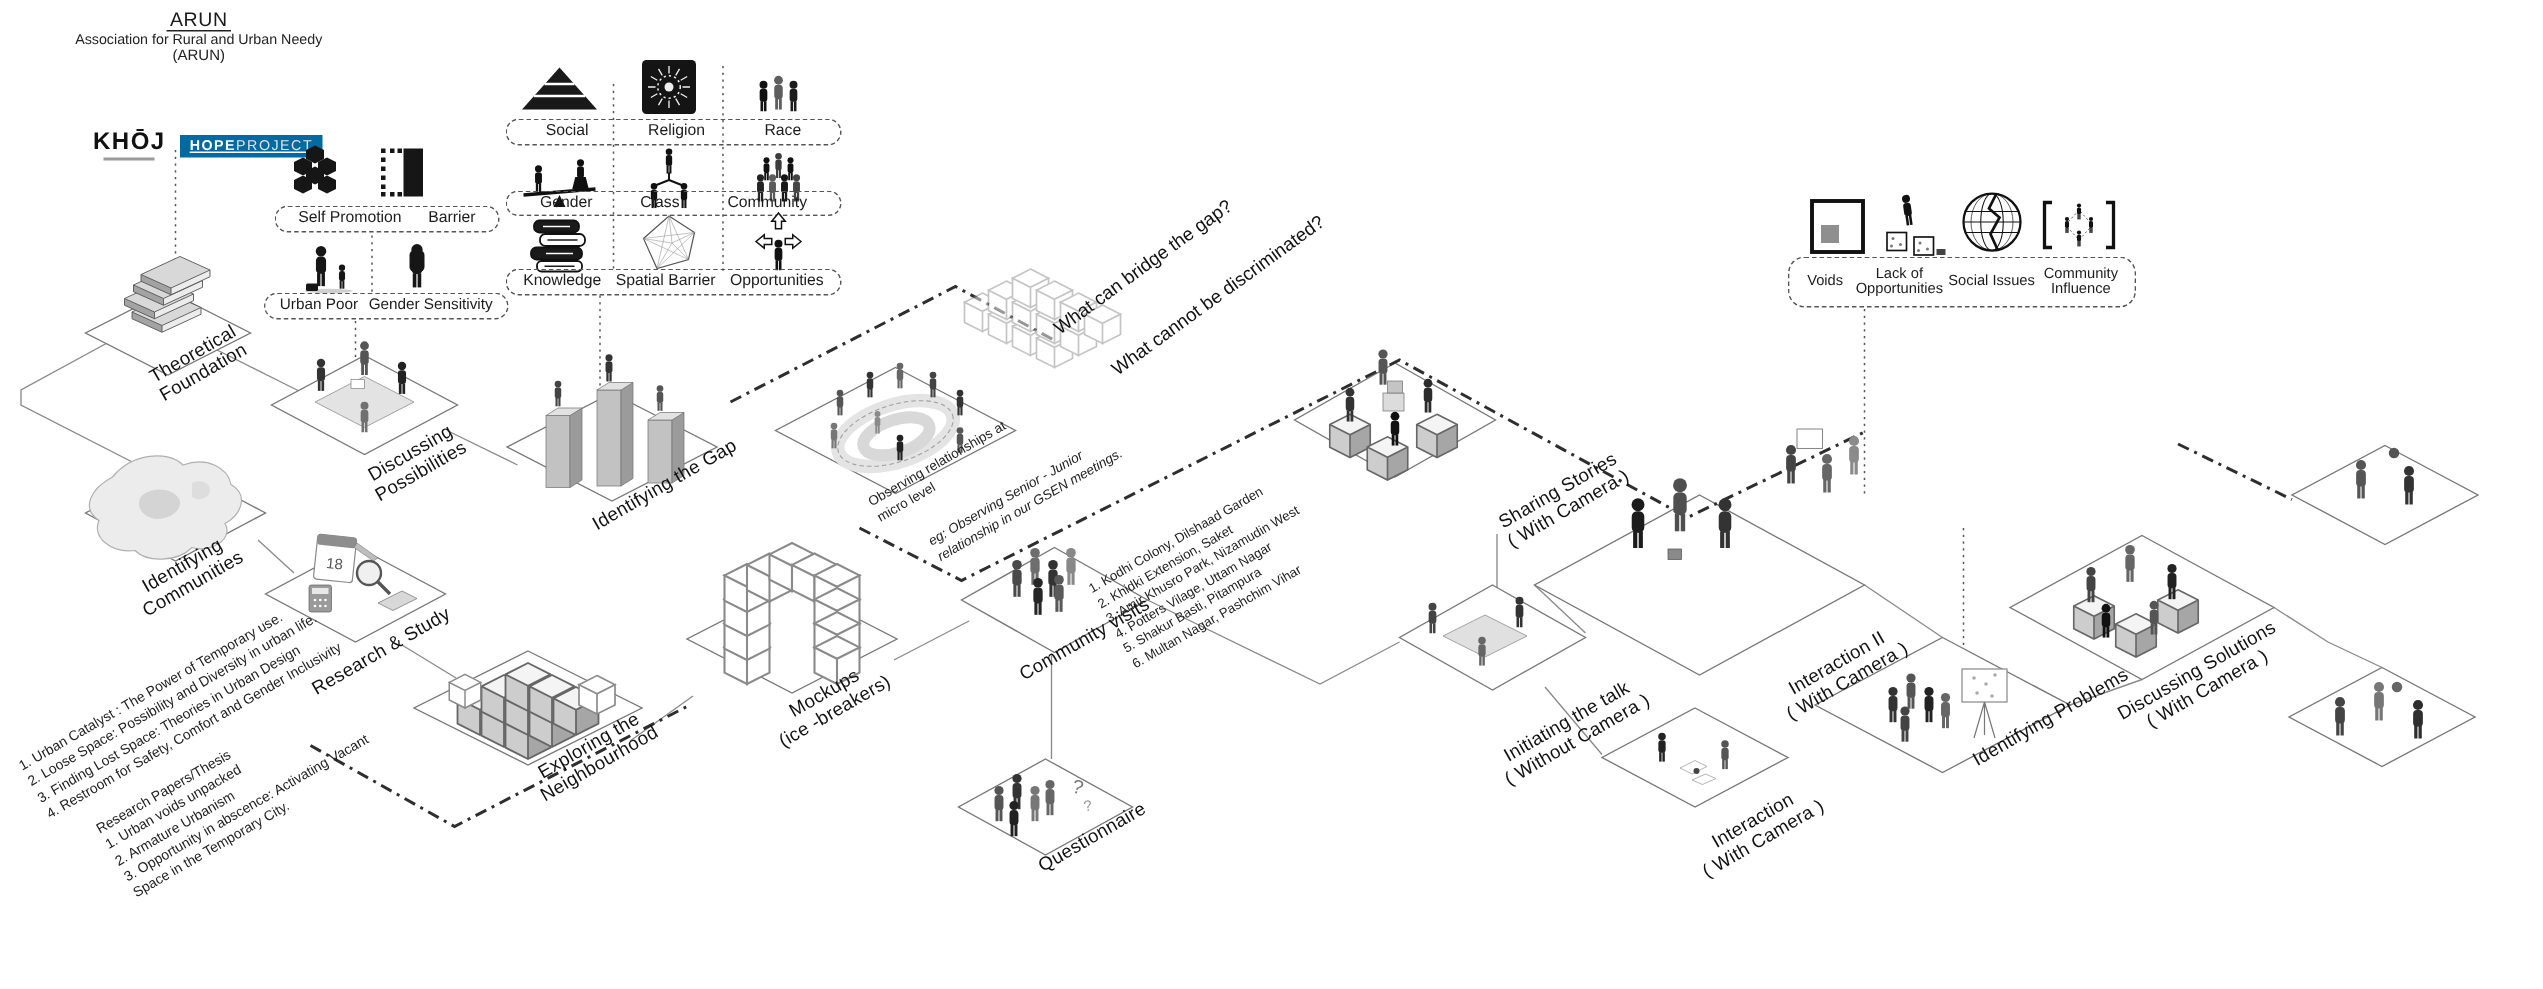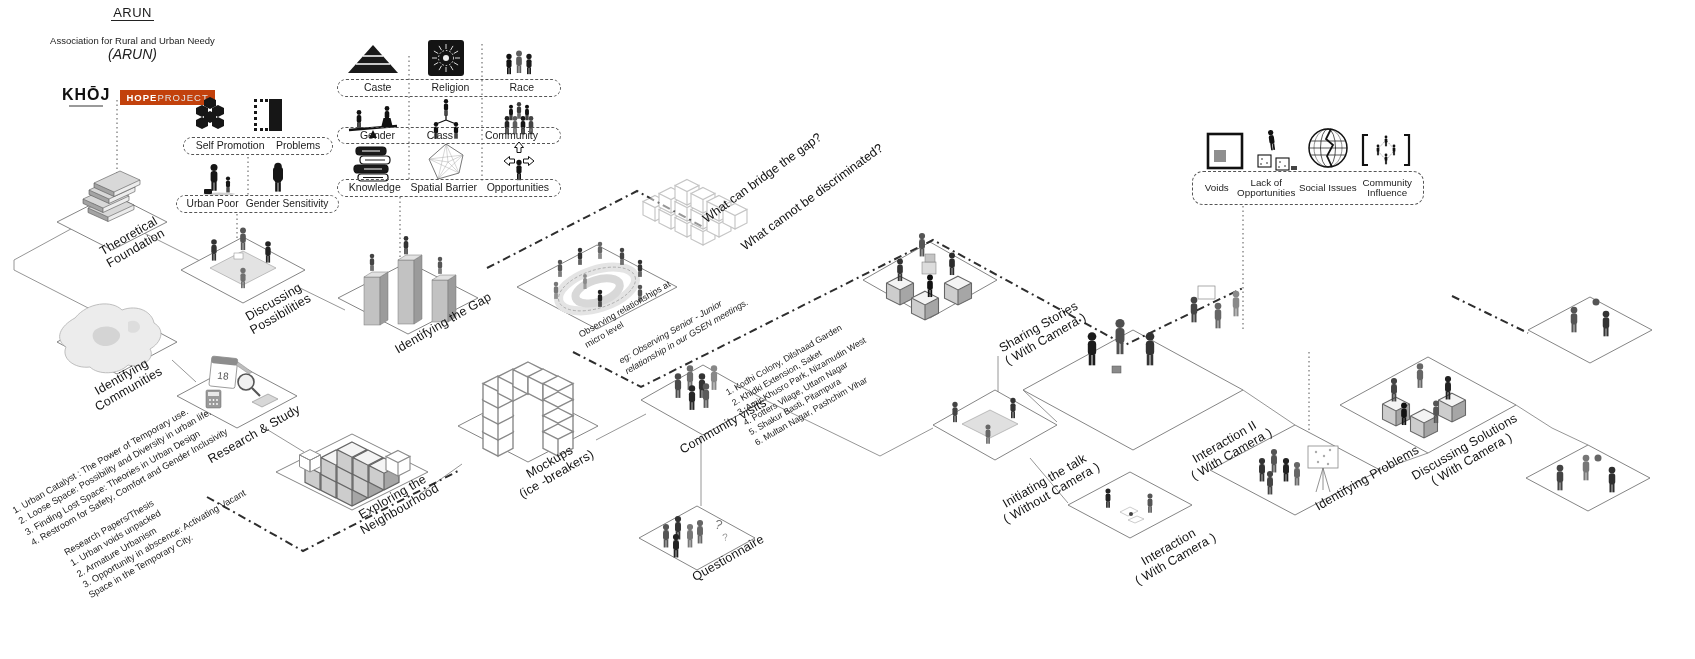--- a/index.html
+++ b/index.html
@@ -13,28 +13,28 @@
           color:#111;letter-spacing:.2px;}
   .note{position:absolute;transform:translate(-50%,-50%) rotate(-30deg);
         font-size:9px;line-height:1.32;white-space:pre-line;color:#222;}
   .note.it{font-style:italic;}
   .q{position:absolute;transform:translate(-50%,-50%) rotate(-36deg);
      font-size:12.5px;color:#111;white-space:nowrap;}
   
   .hdr{position:absolute;text-align:center;}
   .hdr .t1{font-size:13px;letter-spacing:.4px;}
   .hdr .t1 span{border-bottom:1.2px solid #222;padding:0 2px;margin-top:36px;}
-  .hdr .t2{font-size:9.5px;margin-top:15px;color:#222;}
-  .hdr .t3{font-size:14px;color:#222;font-style:italic;}
+  .hdr .t2{font-size:9.5px;margin-top:1px;color:#222;}
+  .hdr .t3{font-size:10px;color:#222;}
   .spym{font-family:"Liberation Serif",serif;font-weight:bold;font-size:15px;letter-spacing:1px;}
   .spym span{border-bottom:1.4px solid #222;padding:0 1px;}
   .minibar{height:2.5px;background:#555;margin:1px auto 2px auto;}
   .logorow{position:absolute;display:flex;align-items:center;gap:10px;}
   .khoj{font-weight:800;font-size:16px;letter-spacing:1px;color:#111;}
-  .hopebox{background:#c2410c;color:#fff;font-size:9.5px;padding:2px 6px;letter-spacing:1px;}
+  .hopebox{background:#0369a1;color:#fff;font-size:9.5px;padding:2px 6px;letter-spacing:1px;text-decoration:underline;}
   .hopebox .w{font-weight:bold;}
   .hopebox .p{color:#e3e3e3;font-weight:normal;}
   
   .cap{position:absolute;border:1.3px dashed #555;border-radius:11px;
        display:flex;align-items:center;justify-content:space-around;
        font-size:10.5px;color:#1c1c1c;padding:2px 6px;box-sizing:border-box;background:transparent;}
   .cap span{display:block;text-align:center;line-height:1.05;}
   .cap.small{font-size:9.8px;}
   .icon{position:absolute;}
 </style>
@@ -389,21 +389,21 @@
           <rect x="2" y="31" width="3" height="3"></rect>
         <rect x="8" y="2" width="3" height="3"></rect>
           <rect x="13" y="2" width="3" height="3"></rect>
         <rect x="8" y="31" width="3" height="3"></rect>
           <rect x="13" y="31" width="3" height="3"></rect>
       </g>
     </svg>
   </div>
   <div class="cap" style="left:183px;top:137px;width:150px;height:18px;">
     <span>Self Promotion</span>
-    <span>Problems</span>
+    <span>Barrier</span>
   </div>
   <div class="icon" style="left:200px;top:156px;">
     <svg width="38" height="40" viewBox="0 0 38 40">
       <ellipse cx="19" cy="38" rx="16" ry="1.5" fill="#cfcfcf"></ellipse>
       <use href="#psn" transform="translate(14,24) scale(1.25)" fill="#161616"></use>
       <use href="#psn" transform="translate(28,30) scale(0.75)" fill="#161616"></use>
       <rect x="4" y="33" width="8" height="5" rx="1" fill="#161616"></rect>
     </svg>
   </div>
   <div class="icon" style="left:264px;top:155px;">
@@ -432,21 +432,21 @@
     </svg>
   </div>
   <div class="icon" style="left:501px;top:44px;">
     <svg width="36" height="32" viewBox="0 0 36 32">
       <use href="#psn" transform="translate(8,22) scale(.95)" fill="#111"></use>
       <use href="#psn" transform="translate(18,20) scale(1.05)" fill="#5e5e5e"></use>
       <use href="#psn" transform="translate(28,22) scale(.95)" fill="#1c1c1c"></use>
     </svg>
   </div>
   <div class="cap" style="left:337px;top:79px;width:224px;height:18px;">
-    <span>Caste</span>
+    <span>Social</span>
     <span>Religion</span>
     <span>Race</span>
   </div>
 
   <div class="icon" style="left:344px;top:98px;">
     <svg width="58" height="42" viewBox="0 0 58 42">
       <line x1="5" y1="32" x2="53" y2="28" stroke="#111" stroke-width="2.4"></line>
       <path d="M25,40 L33,40 L29,32 Z" fill="#111"></path>
       <use href="#psn" transform="translate(15,23) scale(.85)" fill="#111"></use>
       <use href="#psn" transform="translate(43,19) scale(.85)" fill="#111"></use>

